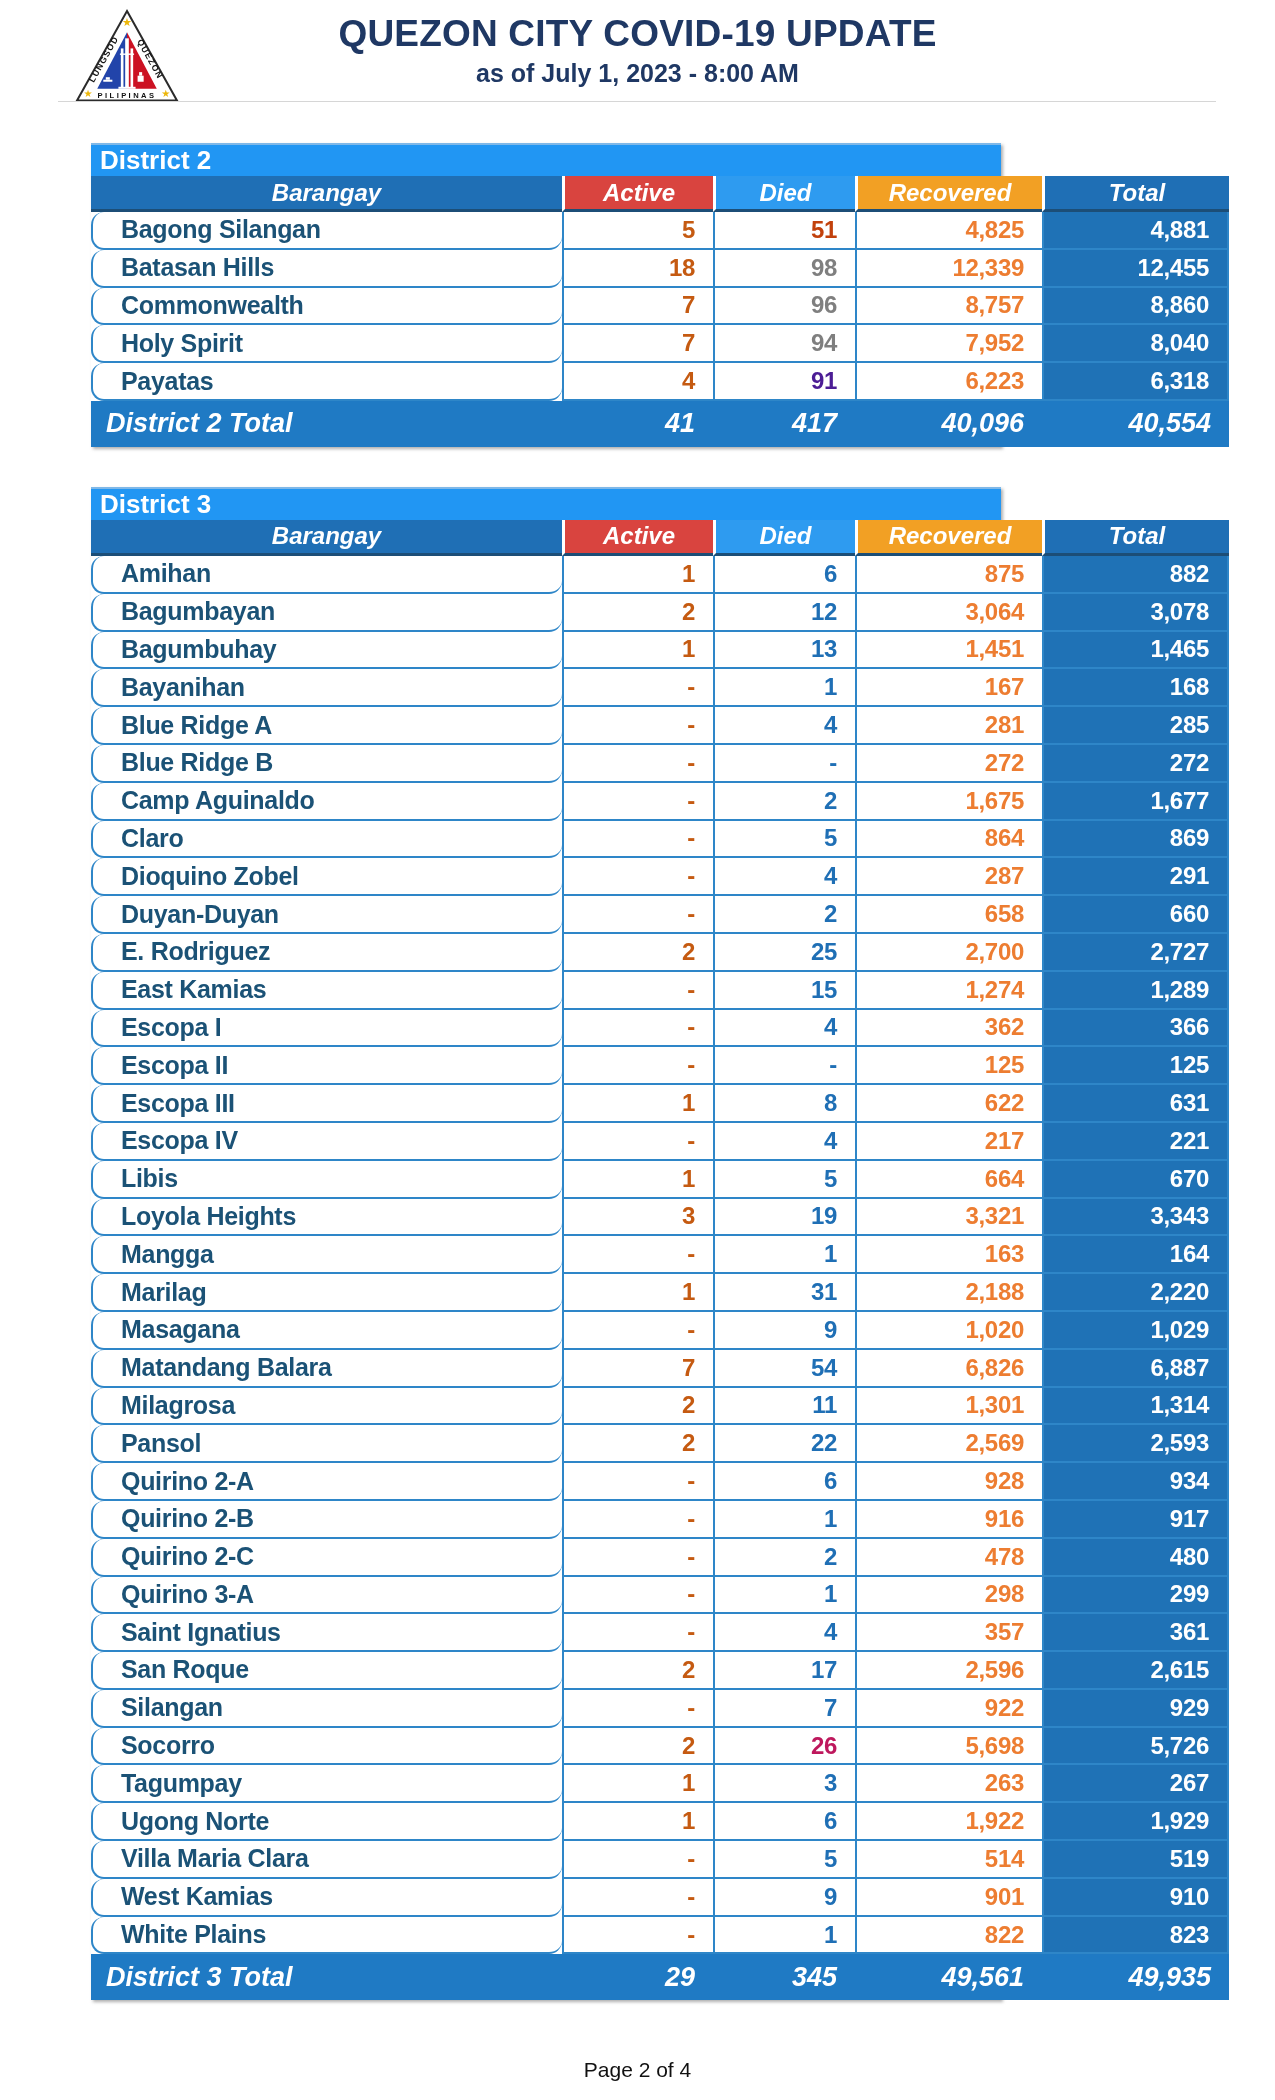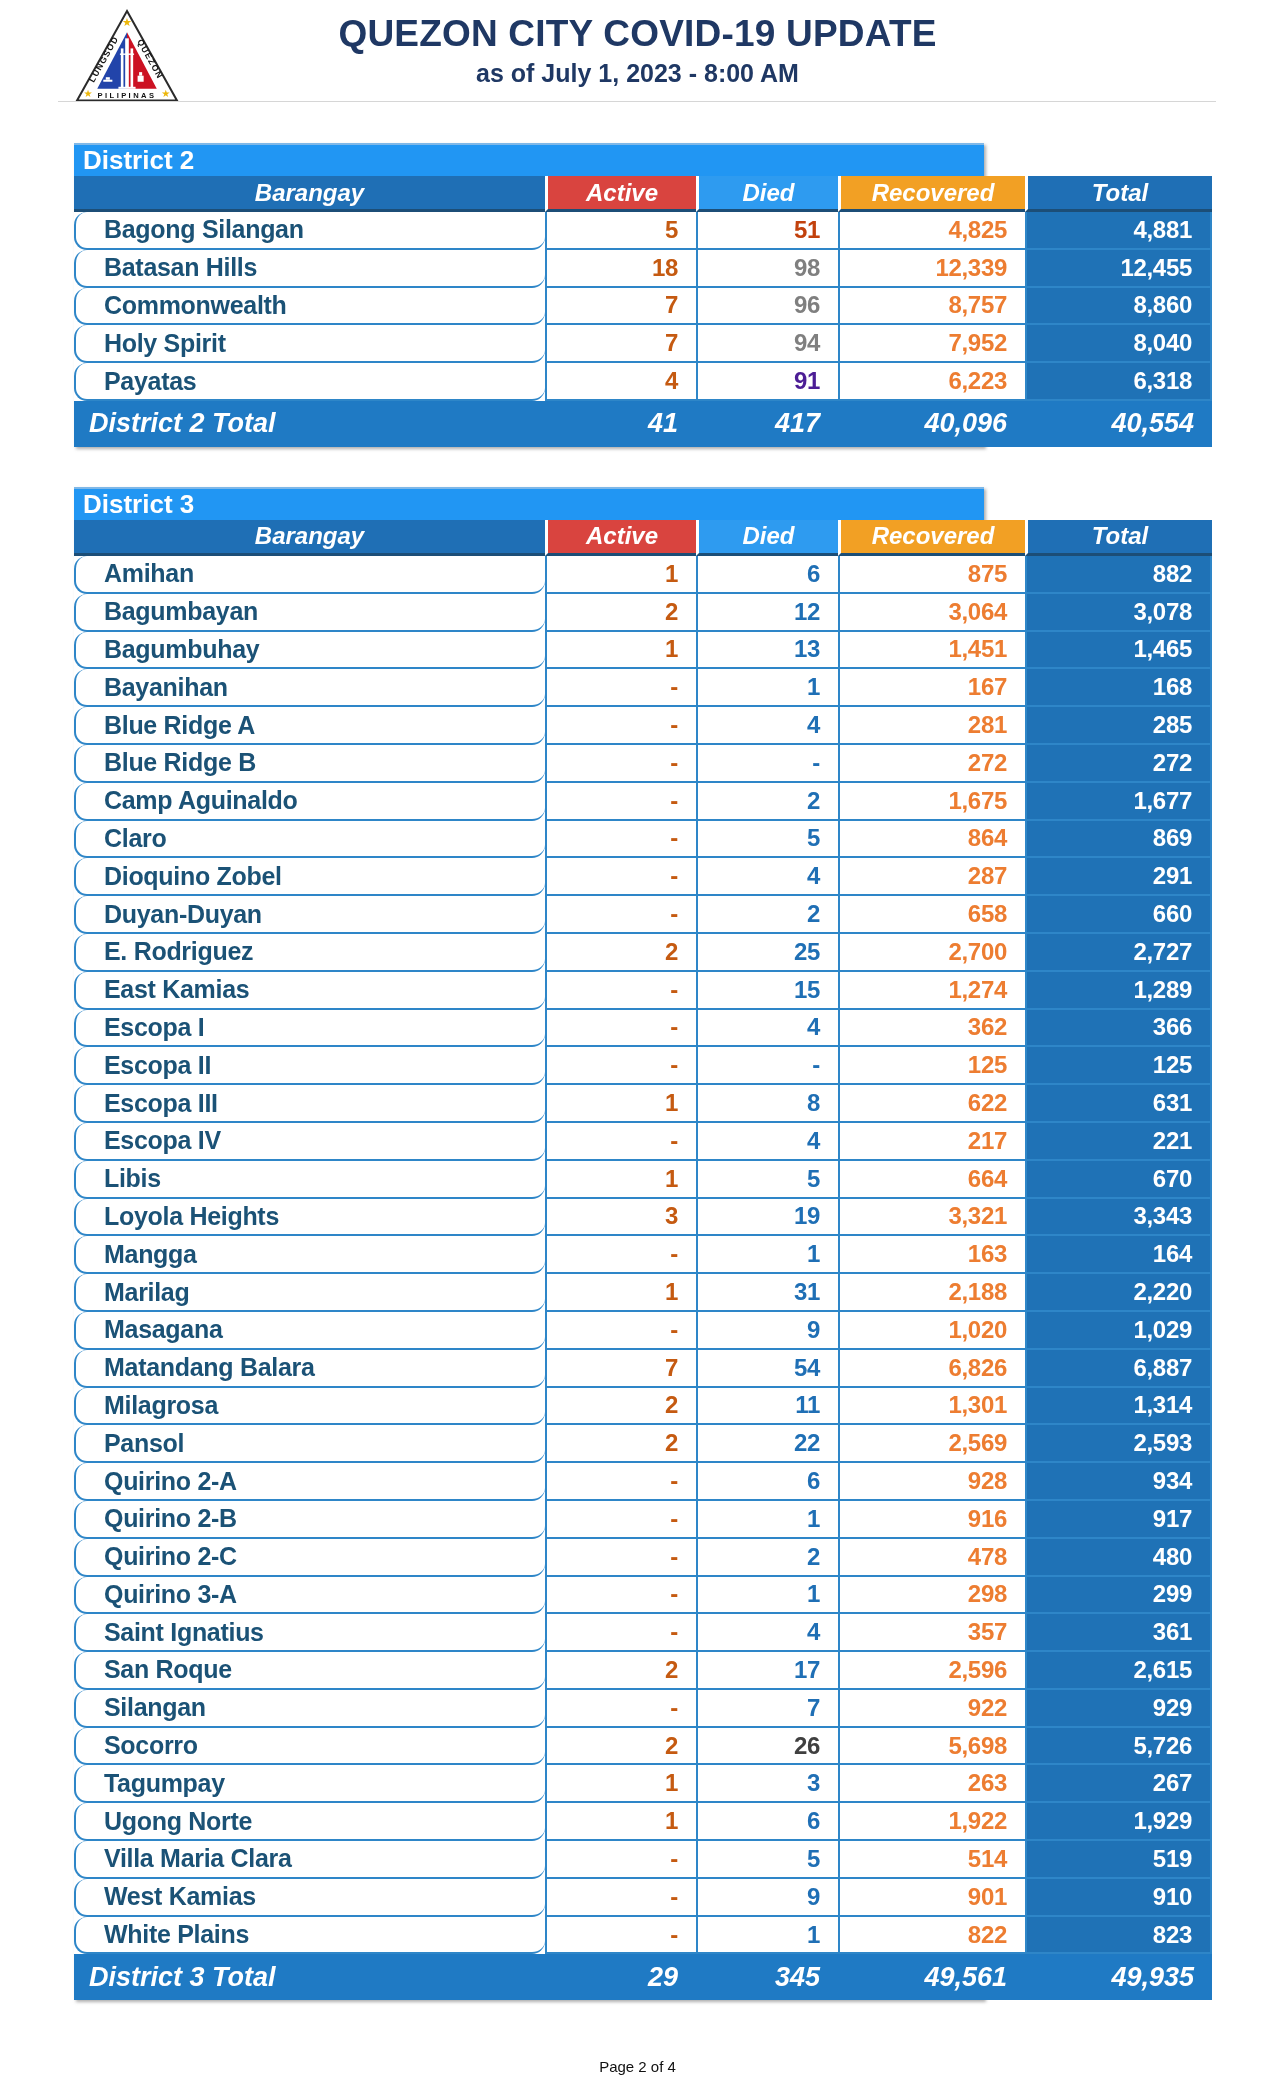--- a/index.html
+++ b/index.html
@@ -23,21 +23,21 @@
 
   
   .report-header{position:absolute;top:0;left:0;width:100%;height:104px;}
   .seal{position:absolute;top:8px;left:74px;width:106px;height:96px;}
   .titles{position:absolute;top:12px;left:0;width:100%;text-align:center;color:var(--navy);}
   .titles h1{margin:0;font-size:37px;font-weight:bold;letter-spacing:0.2px;line-height:44px;}
   .titles h2{margin:0;font-size:25px;font-weight:bold;line-height:34px;}
   .header-rule{position:absolute;top:101px;left:58px;width:1158px;height:1px;background:#d6d6d6;}
 
   
-  #tables{position:absolute;top:143px;left:74px;width:910px;}
+  #tables{position:absolute;top:143px;left:91px;width:910px;}
   section.district{margin-bottom:40px;box-shadow:2px 2px 3px rgba(110,110,110,0.55);}
   .district-bar{height:33px;background:var(--bar-blue);border-top:2px solid #7FB8E8;
     box-sizing:border-box;color:#fff;font-size:26px;font-weight:bold;
     display:flex;align-items:center;padding-left:9px;}
   .grid{display:grid;grid-template-columns:471px 151px 142px 187px 187px;width:1138px;}
   .grid > div{box-sizing:border-box;display:flex;align-items:center;overflow:hidden;}
 
   .hcell{height:36px;color:#fff;font-size:24px;font-weight:bold;font-style:italic;
     justify-content:center;border-bottom:3px solid var(--hdr-dark-line);}
   .h-barangay{background:var(--hdr-blue);}
@@ -54,21 +54,21 @@
   .c-recovered{color:var(--recov-val);}
   .c-total{background:var(--totalcol);color:#fff;border-right:2px solid var(--grid);}
 
   .tcell{height:46px;background:var(--totalrow);color:#fff;font-size:27px;
     font-weight:bold;font-style:italic;}
   .t-label{padding-left:15px;}
   .t-num{justify-content:flex-end;padding-right:18px;}
 
   
   .page-footer{position:absolute;top:2058px;left:0;width:100%;text-align:center;}
-  .page-footer span{font-size:15px;color:#111;}
+  .page-footer span{font-size:21px;color:#111;}
 </style>
 </head>
 <body>
 
 <div class="page">
 
   <div class="report-header">
     <svg class="seal" viewBox="0 0 105 95" aria-hidden="true">
       <polygon points="52.5,3 102,91.5 3,91.5" fill="#ffffff" stroke="#2b2b2b" stroke-width="2"></polygon>
       <text x="52.5" y="18" text-anchor="middle" font-size="11" fill="#EDB709">★</text>
@@ -297,21 +297,21 @@
           <div class="cell c-died" style="color: rgb(31, 111, 181);">17</div>
           <div class="cell c-recovered">2,596</div>
           <div class="cell c-total">2,615</div>
           <div class="cell c-name">Silangan</div>
           <div class="cell c-active">-</div>
           <div class="cell c-died" style="color: rgb(31, 111, 181);">7</div>
           <div class="cell c-recovered">922</div>
           <div class="cell c-total">929</div>
           <div class="cell c-name">Socorro</div>
           <div class="cell c-active">2</div>
-          <div class="cell c-died" style="color: #404040;">26</div>
+          <div class="cell c-died" style="color: #be185d;">26</div>
           <div class="cell c-recovered">5,698</div>
           <div class="cell c-total">5,726</div>
           <div class="cell c-name">Tagumpay</div>
           <div class="cell c-active">1</div>
           <div class="cell c-died" style="color: rgb(31, 111, 181);">3</div>
           <div class="cell c-recovered">263</div>
           <div class="cell c-total">267</div>
           <div class="cell c-name">Ugong Norte</div>
           <div class="cell c-active">1</div>
           <div class="cell c-died" style="color: rgb(31, 111, 181);">6</div>

